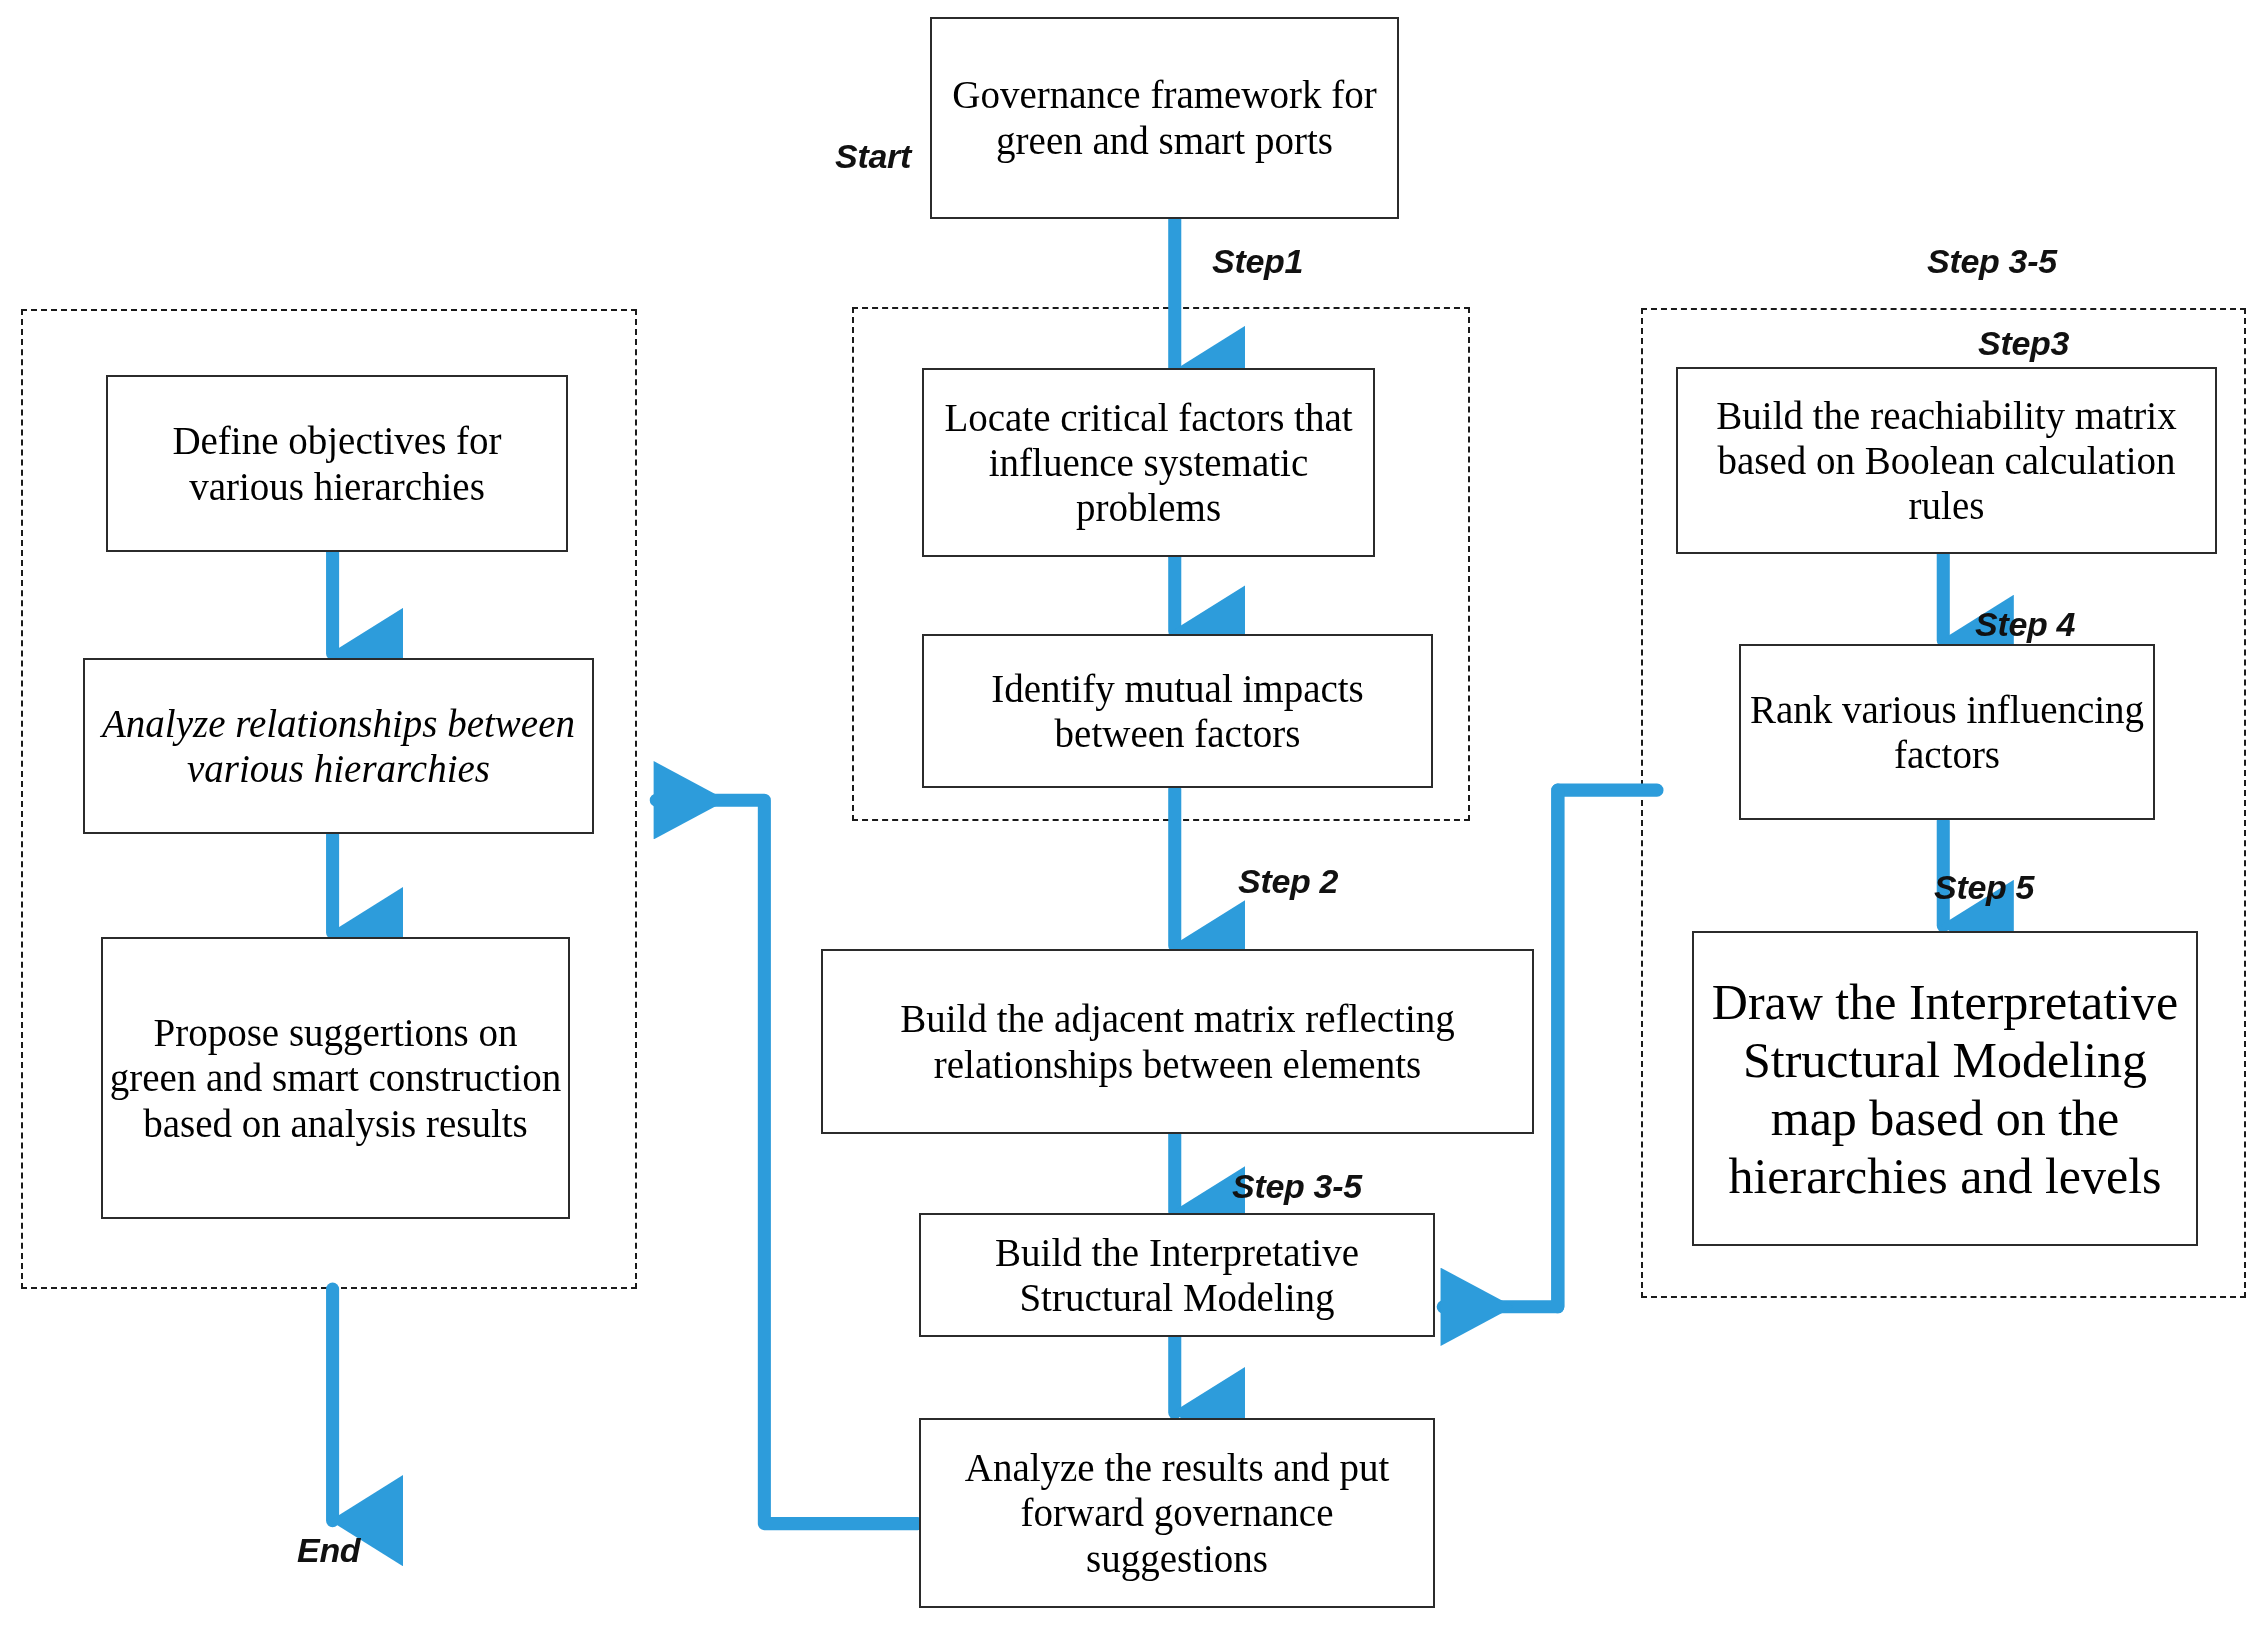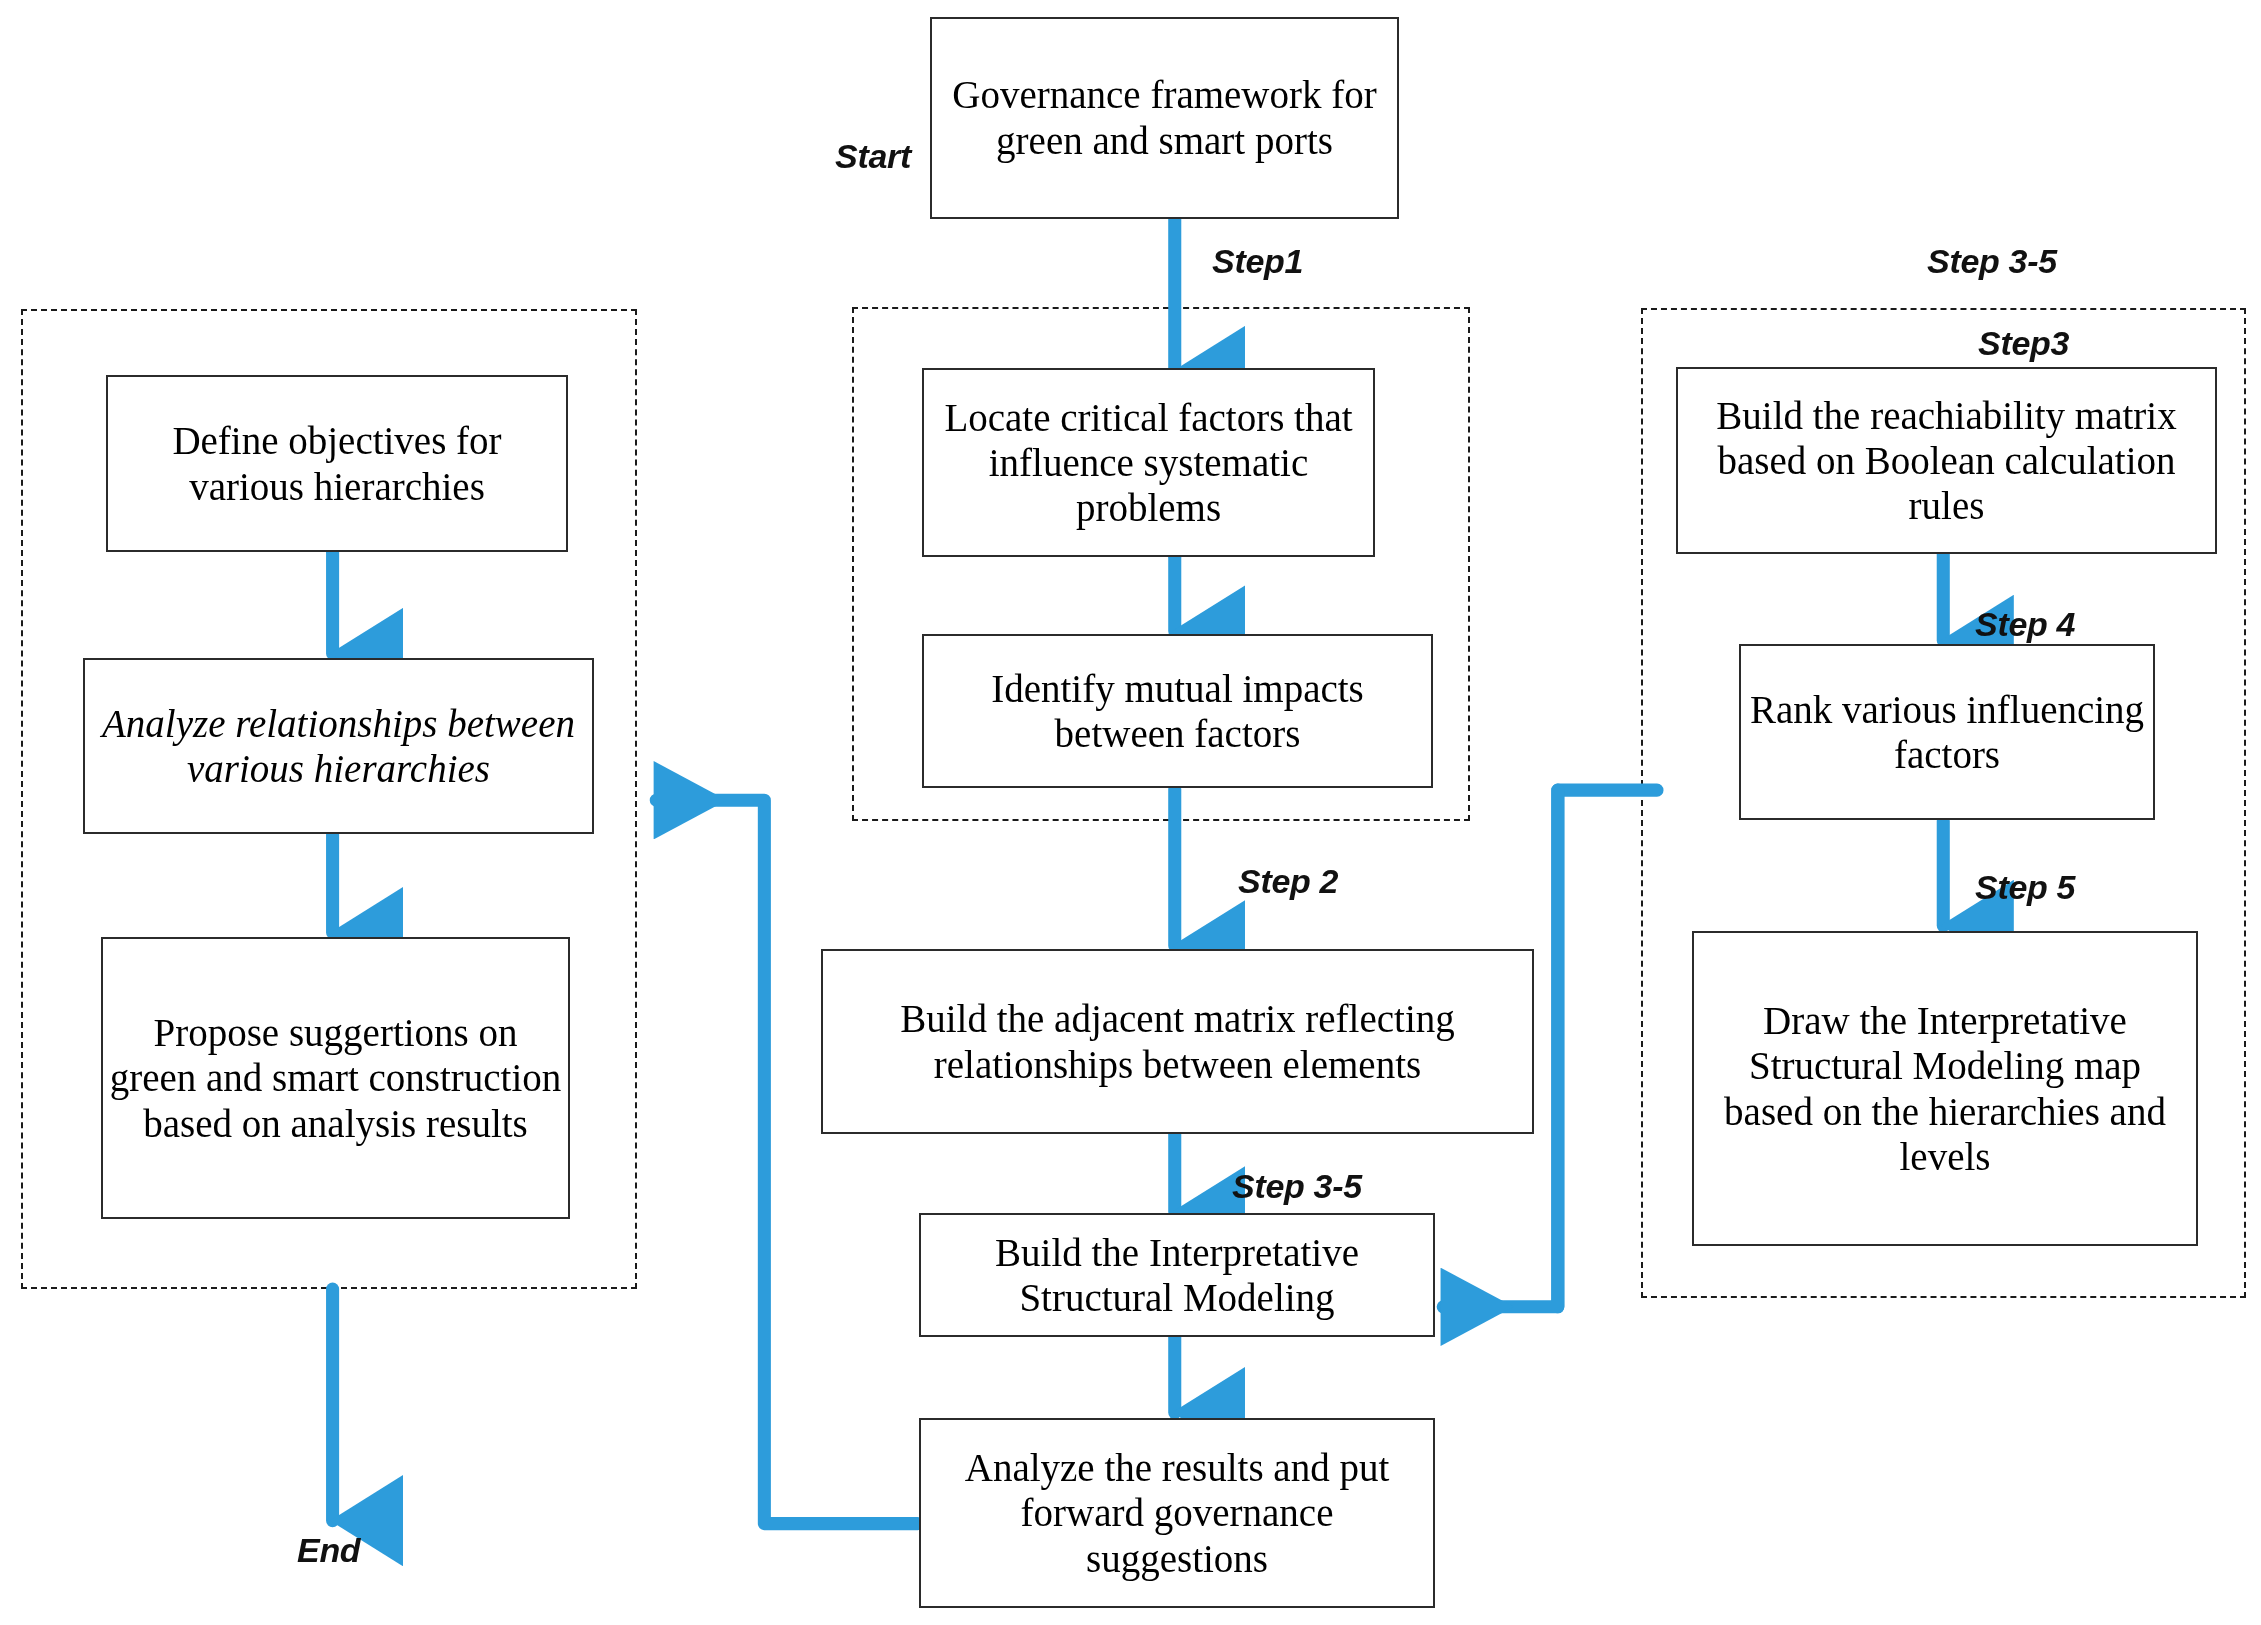--- a/index.html
+++ b/index.html
@@ -117,21 +117,21 @@
   <div class="step-label" style="left:1238px; top:862px; font-size:34px;">Step 2</div>
 
   <div class="step-label" style="left:1232px; top:1167px; font-size:34px;">Step 3-5</div>
 
   <div class="step-label" style="left:1927px; top:242px; font-size:34px;">Step 3-5</div>
 
   <div class="step-label" style="left:1978px; top:324px; font-size:34px;">Step3</div>
 
   <div class="step-label" style="left:1975px; top:605px; font-size:34px;">Step 4</div>
 
-  <div class="step-label" style="left:1975px; top:868px; font-size:34px;font-style:italic;">Step 5</div>
+  <div class="step-label" style="left:1934px; top:868px; font-size:34px;font-style:italic;">Step 5</div>
 
   <div class="step-label" style="left:297px; top:1531px; font-size:34px;">End</div>
 
   <div class="node" style="left:930px; top:16.6px; width:469px; height:202px; font-size:39px;justify-content:center;">
     <span>Governance framework for green and smart ports</span>
   </div>
 
   <div class="node" style="left:106px; top:375px; width:462px; height:177px; font-size:39px;">
     <span>Define objectives for various hierarchies</span>
   </div>
@@ -165,18 +165,18 @@
   </div>
 
   <div class="node" style="left:1676px; top:367px; width:541px; height:187px; font-size:39px;">
     <span>Build the reachiability matrix based on Boolean calculation rules</span>
   </div>
 
   <div class="node" style="left:1739px; top:644px; width:416px; height:176px; font-size:39px;">
     <span>Rank various influencing factors</span>
   </div>
 
-  <div class="node" style="left:1692px; top:931px; width:506px; height:315px; font-size:39px;">
+  <div class="node" style="left:1692px; top:931px; width:506px; height:315px; font-size:50px;">
     <span>Draw the Interpretative Structural Modeling map based on the hierarchies and levels</span>
   </div>
 
 </div>
 
 
 </body></html>

